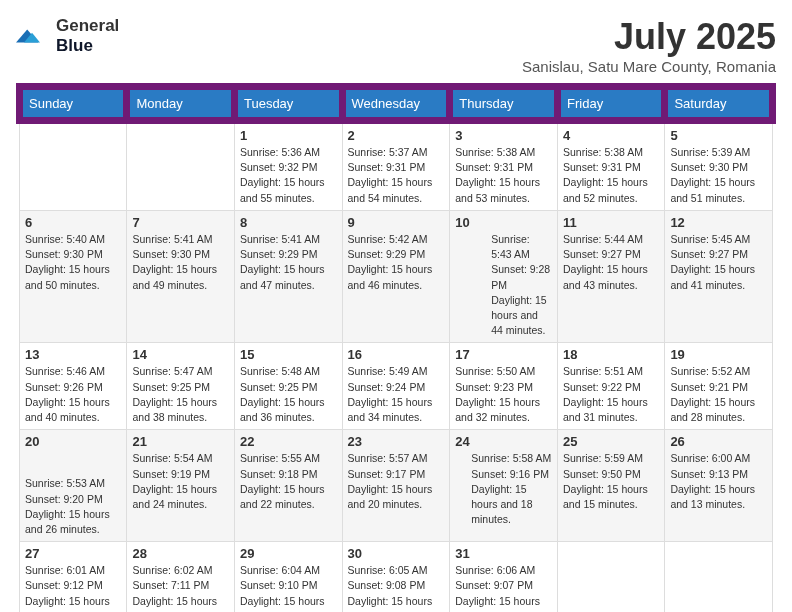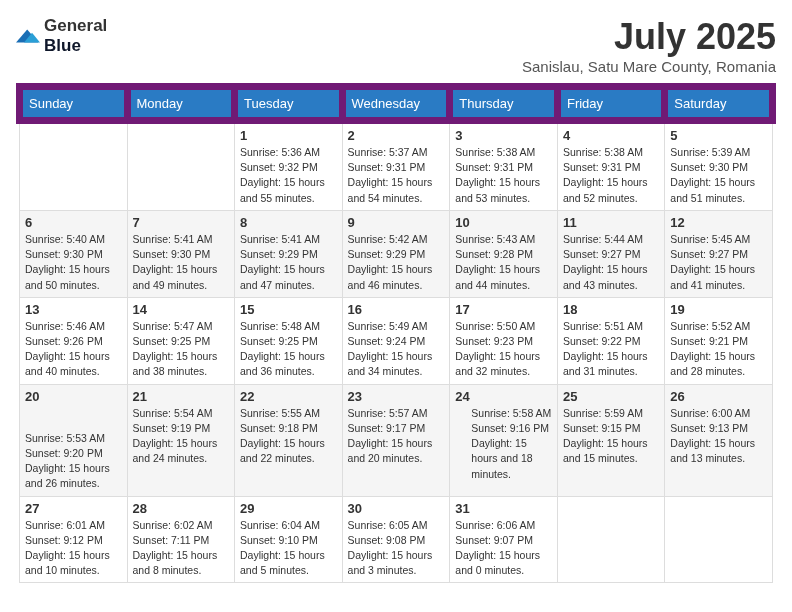--- a/index.html
+++ b/index.html
@@ -12,21 +12,21 @@
     }
     .header {
       display: flex;
       justify-content: space-between;
       align-items: flex-start;
       margin-bottom: 8px;
     }
     .logo {
       display: flex;
       align-items: center;
-      gap: 4px;
+      gap: 16px;
     }
     .logo-icon {
       width: 24px;
       height: 20px;
     }
     .title-area {
       text-align: right;
     }
     .month-title {
       font-size: 36px;
@@ -168,21 +168,21 @@
 Daylight: 15 hours and 47 minutes.</div>
         </td>
         <td>
           <span class="day-number">9</span>
           <div class="day-info" style="white-space: pre-line;">Sunrise: 5:42 AM
 Sunset: 9:29 PM
 Daylight: 15 hours and 46 minutes.</div>
         </td>
         <td>
           <span class="day-number">10</span>
-          <div class="day-info" style="white-space: pre-line;">Sunrise: 5:43 AM
+          <div class="day-info" style="white-space: pre-line; margin-left: 36px;">Sunrise: 5:43 AM
 Sunset: 9:28 PM
 Daylight: 15 hours and 44 minutes.</div>
         </td>
         <td>
           <span class="day-number">11</span>
           <div class="day-info" style="white-space: pre-line;">Sunrise: 5:44 AM
 Sunset: 9:27 PM
 Daylight: 15 hours and 43 minutes.</div>
         </td>
         <td>
@@ -263,21 +263,21 @@
         </td>
         <td>
           <span class="day-number">24</span>
           <div class="day-info" style="white-space: pre-line; margin-left: 16px;">Sunrise: 5:58 AM
 Sunset: 9:16 PM
 Daylight: 15 hours and 18 minutes.</div>
         </td>
         <td>
           <span class="day-number">25</span>
           <div class="day-info" style="white-space: pre-line;">Sunrise: 5:59 AM
-Sunset: 9:15 PM
+Sunset: 9:50 PM
 Daylight: 15 hours and 15 minutes.</div>
         </td>
         <td>
           <span class="day-number">26</span>
           <div class="day-info" style="white-space: pre-line;">Sunrise: 6:00 AM
 Sunset: 9:13 PM
 Daylight: 15 hours and 13 minutes.</div>
         </td>
       </tr>
       <tr>

